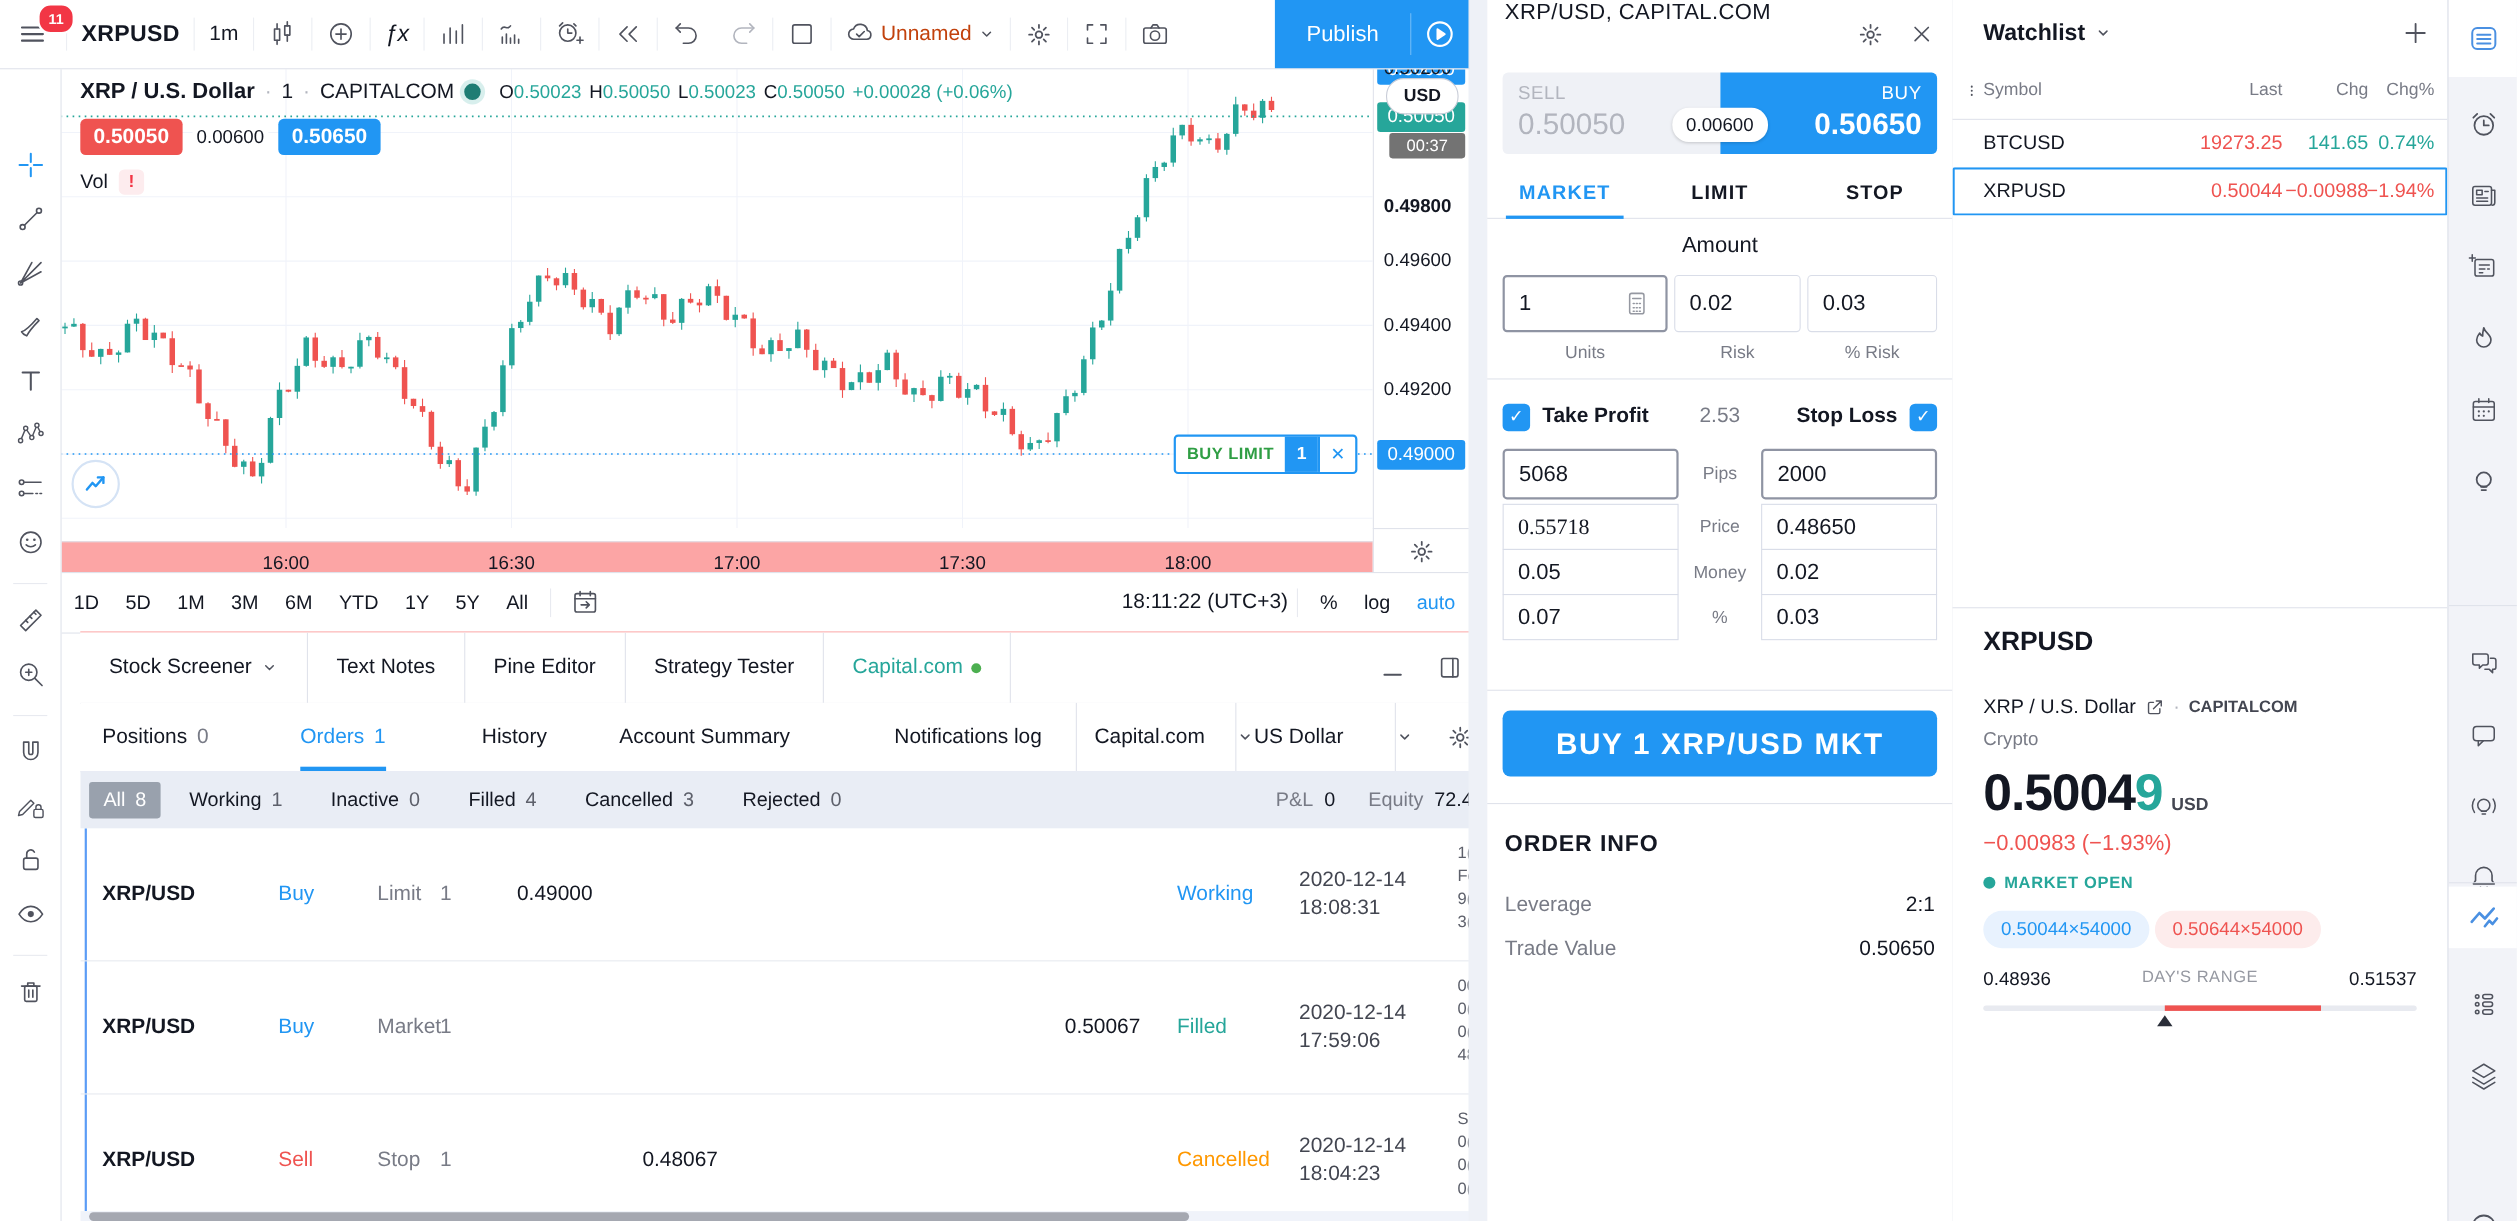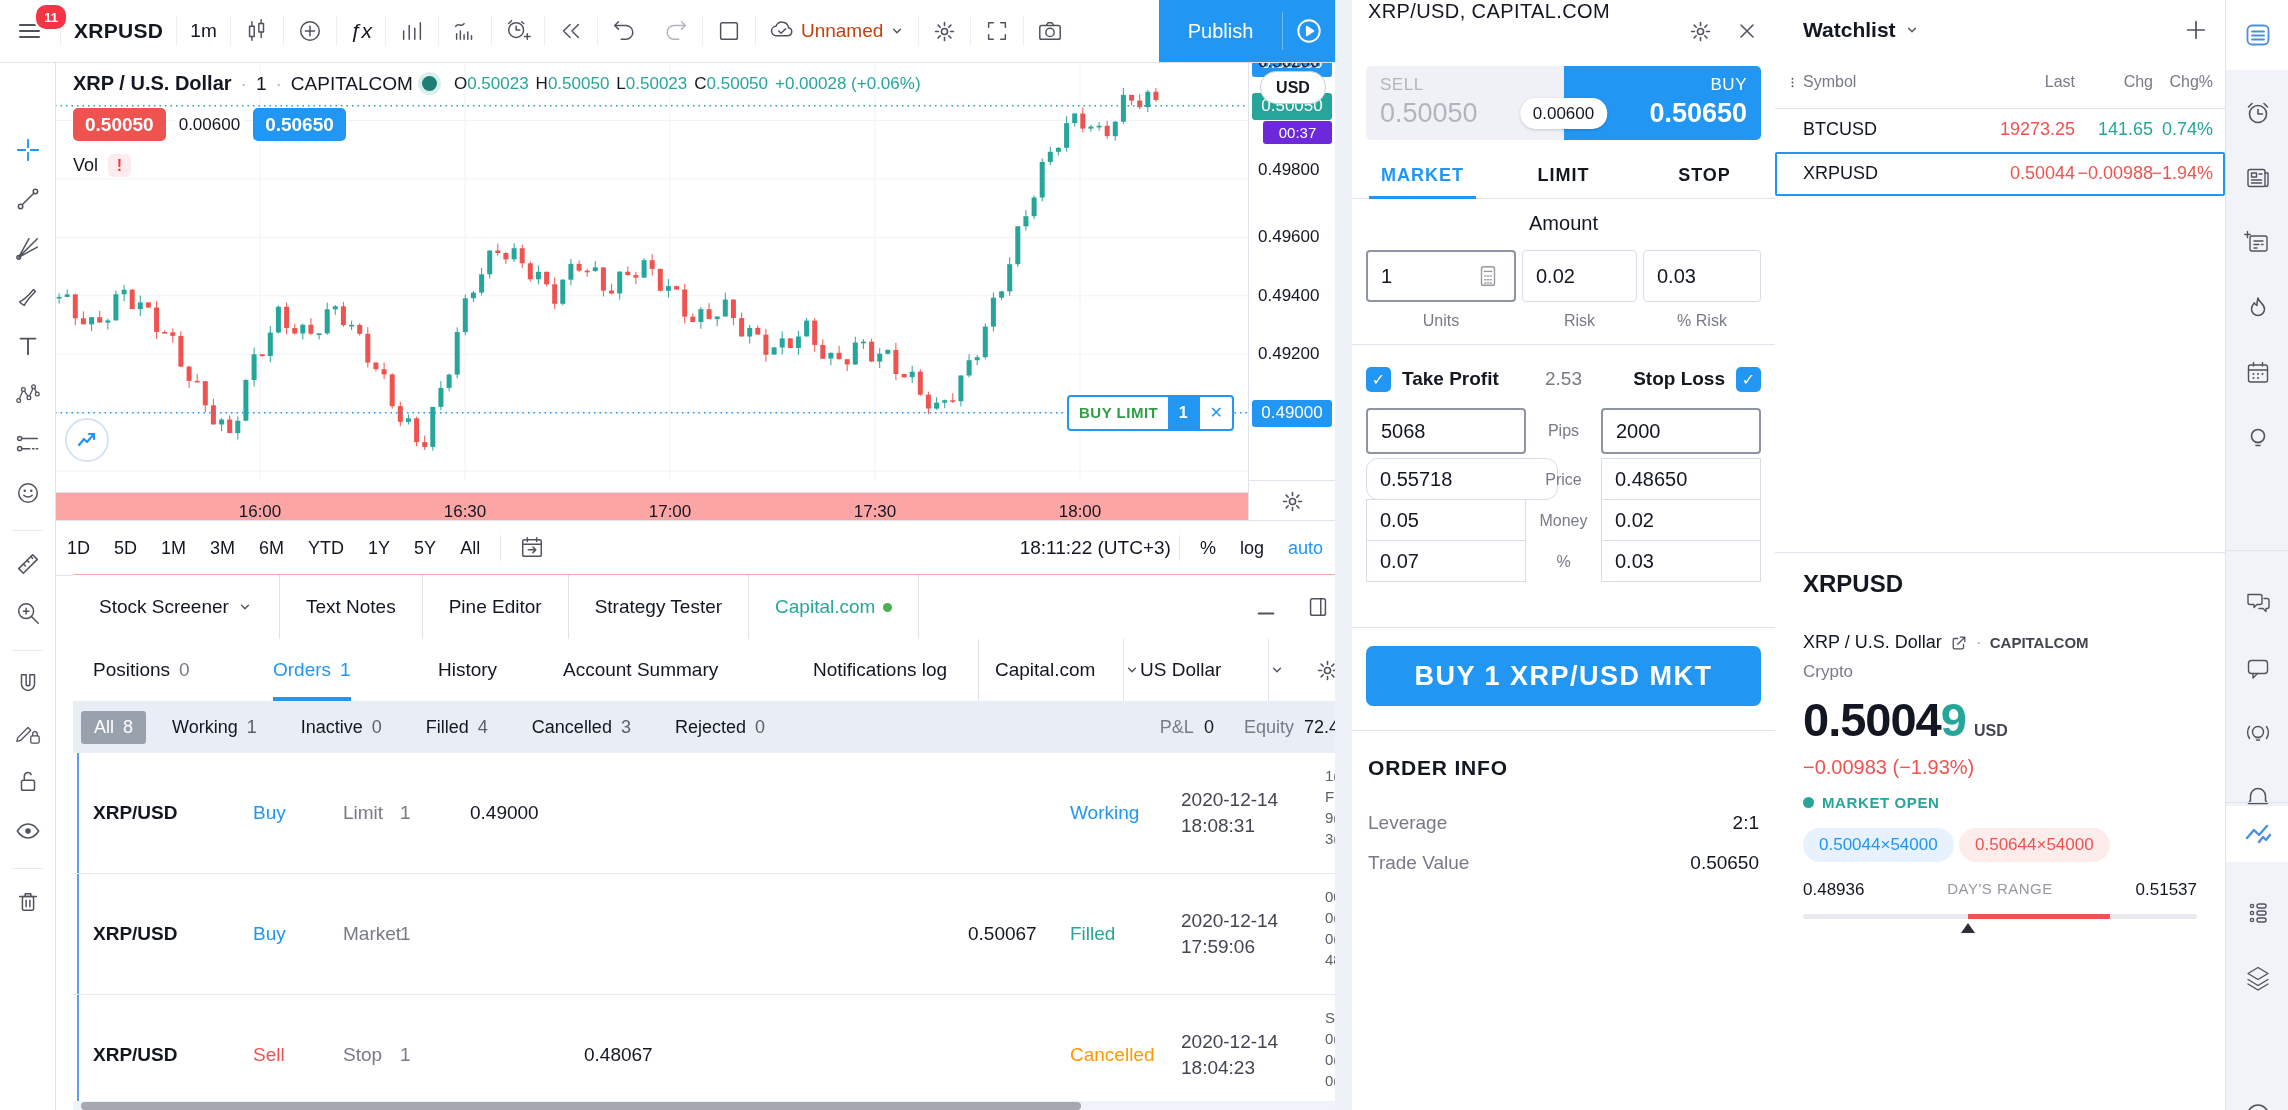--- a/index.html
+++ b/index.html
@@ -45,21 +45,21 @@
   #order-tag .lbl{display:flex;align-items:center;padding:0 10px;color:#2f9e44;font-weight:bold;font-size:15px;letter-spacing:.5px}
   #order-tag .qty{width:30px;background:#2196f3;color:#fff;display:flex;align-items:center;justify-content:center;font-size:16px;font-weight:bold}
   #order-tag .x{width:32px;display:flex;align-items:center;justify-content:center;color:#2196f3;font-size:16px;border-left:2px solid #2196f3}
   
   #paxis{left:1248px;top:62px;width:87px;height:418px;border-left:1px solid #e0e3eb;background:#fff;overflow:hidden}
   .ptick{position:absolute;left:9px;font-size:17px;color:#131722;height:20px;line-height:20px}
   .plabel{position:absolute;left:3px;right:4px;height:27px;border-radius:3px;color:#fff;font-size:17px;display:flex;align-items:center;justify-content:center}
   #usd-btn{position:absolute;left:11px;top:9px;width:64px;height:31px;border:1px solid #c9cdd8;border-radius:16px;background:#fff;display:flex;align-items:center;justify-content:center;font-size:16px;font-weight:bold;z-index:3;cursor:pointer}
   #clip-top{position:absolute;left:3px;right:4px;top:0;height:15px;background:#2196f3;border-radius:0 0 3px 3px;color:#fff;font-size:17px;overflow:hidden;display:flex;justify-content:center}
   #clip-top span{margin-top:-9px}
-  #countdown{position:absolute;left:14px;right:4px;height:23px;border-radius:3px;background:#6d28d9;color:#fff;font-size:15px;display:flex;align-items:center;justify-content:center}
+  #countdown{position:absolute;left:14px;right:4px;height:23px;border-radius:3px;background:#737373;color:#fff;font-size:15px;display:flex;align-items:center;justify-content:center}
   
   #taxis{left:55px;top:492px;width:1193px;height:40px;border-top:1px solid #e0e3eb;background:#fca5a5}
   .ttick{position:absolute;top:9px;transform:translateX(-50%);font-size:17px;color:#131722}
   #axis-corner{left:1248px;top:480px;width:87px;height:40px;border-top:1px solid #e0e3eb;border-left:1px solid #e0e3eb;display:flex;align-items:center;justify-content:center;background:#fff}
   
   #range-row{left:55px;top:520px;width:1280px;height:54px;border-top:1px solid #e0e3eb;border-bottom:1px solid #e0e3eb;background:#fff;display:flex;align-items:center}
   .rbtn{padding:0 12px;font-size:18px;color:#131722;cursor:pointer}
   .rdiv{width:1px;height:26px;background:#e8eaf0;margin:0 8px}
   #clockbox{margin-left:auto;display:flex;align-items:center;font-size:19px}
   #range-right{display:flex;align-items:center;gap:0}
@@ -732,21 +732,21 @@
 
   <div id="paxis" class="abs">
     <div id="clip-top">
         <span>0.50650</span>
       </div>
     <div id="usd-btn">USD</div>
     <div class="plabel" id="last-plabel" style="background: rgb(38, 166, 154); top: 30.8462px;">0.50050</div>
     <div id="countdown" style="top: 58.8462px;">00:37</div>
     <div class="plabel" id="order-plabel" style="background: rgb(33, 150, 243); top: 337.769px;">0.49000</div>
   <div class="ptick" style="top: -10px; z-index: 1;">0.50200</div>
-      <div class="ptick" style="top: 98px;">0.49800</div>
+      <div class="ptick" style="top: 116px; font-weight: bold;">0.49800</div>
       <div class="ptick" style="top: 165.385px;">0.49600</div>
       <div class="ptick" style="top: 223.846px;">0.49400</div>
       <div class="ptick" style="top: 282.308px;">0.49200</div>
     </div>
 
   <div id="taxis" class="abs">
       <div class="ttick" style="left: 205px;">16:00</div>
       <div class="ttick" style="left: 410px;">16:30</div>
       <div class="ttick" style="left: 615px;">17:00</div>
       <div class="ttick" style="left: 820px;">17:30</div>
@@ -1010,21 +1010,21 @@
         </span>
     </div>
     <div id="op-grid">
         <div class="inp inp-strong" style="left: 14px; top: 408px; width: 160px; height: 46px;">
           <span>5068</span>
         </div>
         <div class="grid-lbl" style="top: 422px;">Pips</div>
         <div class="inp inp-strong" style="left: 249px; top: 408px; width: 160px; height: 46px;">
           <span>2000</span>
         </div>
-        <div class="inp" style="left: 14px; top: 459px; width: 192px; height: 42px; border-radius: 12px; margin-top: -1px;">
+        <div class="inp" style="left: 14px; top: 459px; width: 160px; height: 42px; border-radius: 0px; margin-top: -1px; font-family: Liberation Serif, serif;">
           <span>0.55718</span>
         </div>
         <div class="grid-lbl" style="top: 471px;">Price</div>
         <div class="inp" style="left: 249px; top: 459px; width: 160px; height: 42px; border-radius: 0px; margin-top: -1px;">
           <span>0.48650</span>
         </div>
         <div class="inp" style="left: 14px; top: 500px; width: 160px; height: 42px; border-radius: 0px; margin-top: -1px;">
           <span>0.05</span>
         </div>
         <div class="grid-lbl" style="top: 512px;">Money</div>

